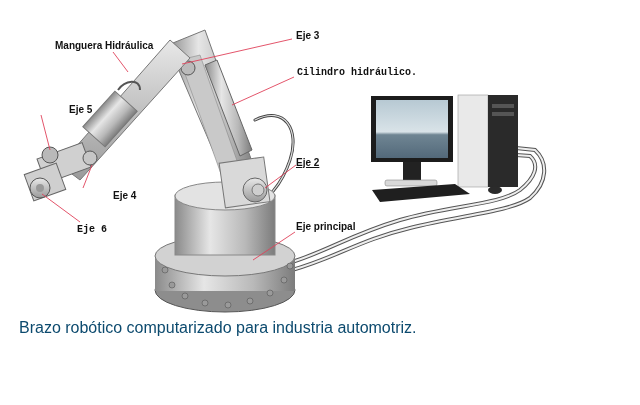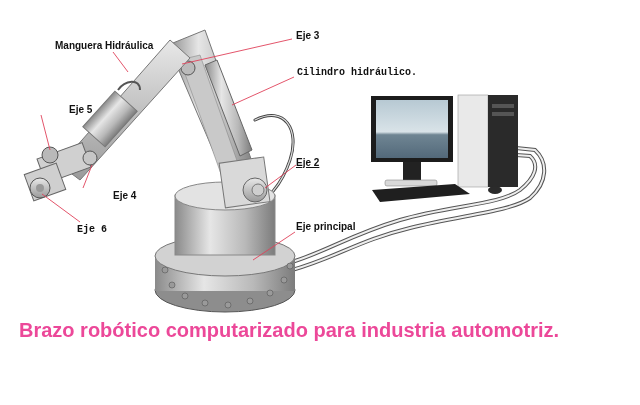--- a/index.html
+++ b/index.html
@@ -2,22 +2,22 @@
 <html><head>
 <meta charset="utf-8">
 <style>
   html, body { margin: 0; padding: 0; background: #ffffff; }
   body { width: 640px; height: 405px; position: relative; overflow: hidden;
          font-family: "Liberation Sans", sans-serif; }
   .stage { position: absolute; left: 0; top: 0; width: 640px; height: 405px; }
   .stage svg { position: absolute; left: 0; top: 0; }
   .label { position: absolute; font-weight: bold; font-size: 10px; color: #111;
            white-space: nowrap; line-height: 12px; text-align: right; }
-  .caption { position: absolute; left: 19px; top: 319px; font-weight: bold;
-             font-size: 20px; color: #ec4899; white-space: nowrap; }
+  .caption { position: absolute; left: 19px; top: 319px; font-weight: normal;
+             font-size: 16px; color: #0c4a6e; white-space: nowrap; }
 </style>
 </head>
 <body>
 
 <div class="stage">
   <svg width="640" height="405" viewBox="0 0 640 405">
     <defs>
       <linearGradient id="metal" x1="0" y1="0" x2="1" y2="0">
         <stop offset="0" stop-color="#8a8a8a"></stop>
         <stop offset="0.35" stop-color="#e6e6e6"></stop>

